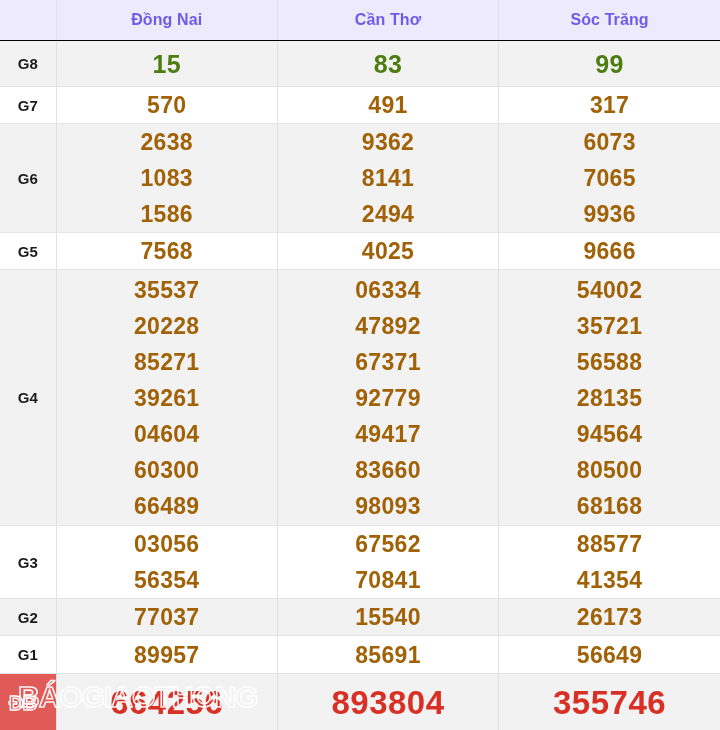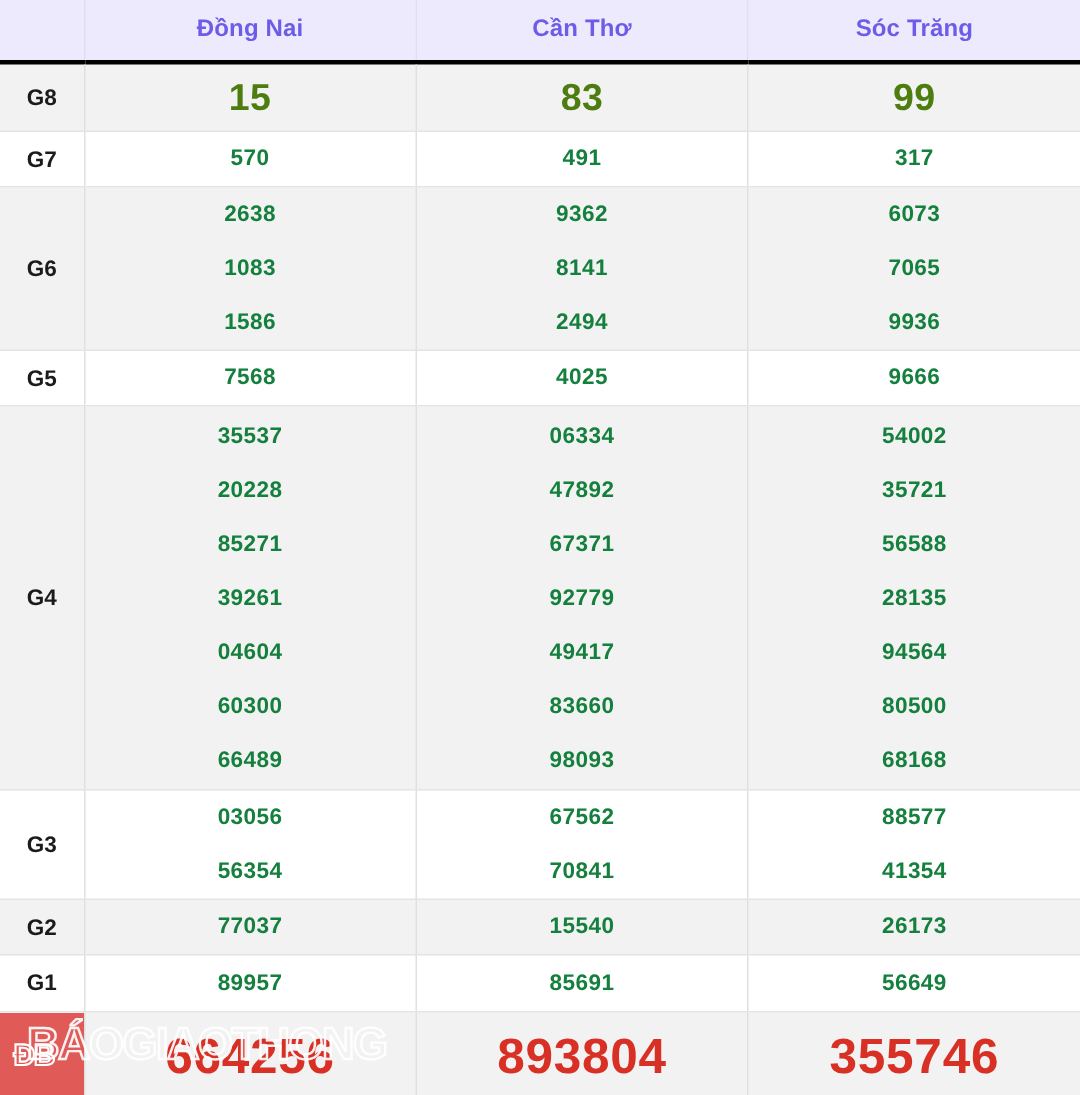--- a/index.html
+++ b/index.html
@@ -21,21 +21,21 @@
     table-layout: fixed;
     background: #ffffff;
   }
 
   .lottery-table col.col-label { width: 56px; }
   .lottery-table col.col-prov  { width: 221px; }
 
   
   thead th {
     background: #eeeafd;
-    border-bottom: 3px solid #000000;
+    border-bottom: 1px solid #000000;
     border-right: 1px solid #e2dcf5;
     height: 40px;
     padding: 0;
     vertical-align: middle;
     margin-top: 36px;
   }
   thead th:last-child { border-right: none; }
   thead th.head-corner { background: #eeeafd; }
   .prov-name {
     display: block;
@@ -69,23 +69,23 @@
   }
 
   .nums {
     display: flex;
     flex-direction: column;
     align-items: center;
     justify-content: center;
     gap: 0;
   }
   .num {
-    font-size: 15px;
-    font-weight: bold;
-    color: #15803d;
+    font-size: 23px;
+    font-weight: bold;
+    color: #a16207;
     line-height: 36px;
     letter-spacing: .3px;
   }
 
   
   .num.red-sm {
     color: #4d7c0f;
     font-size: 25px;
   }
 

